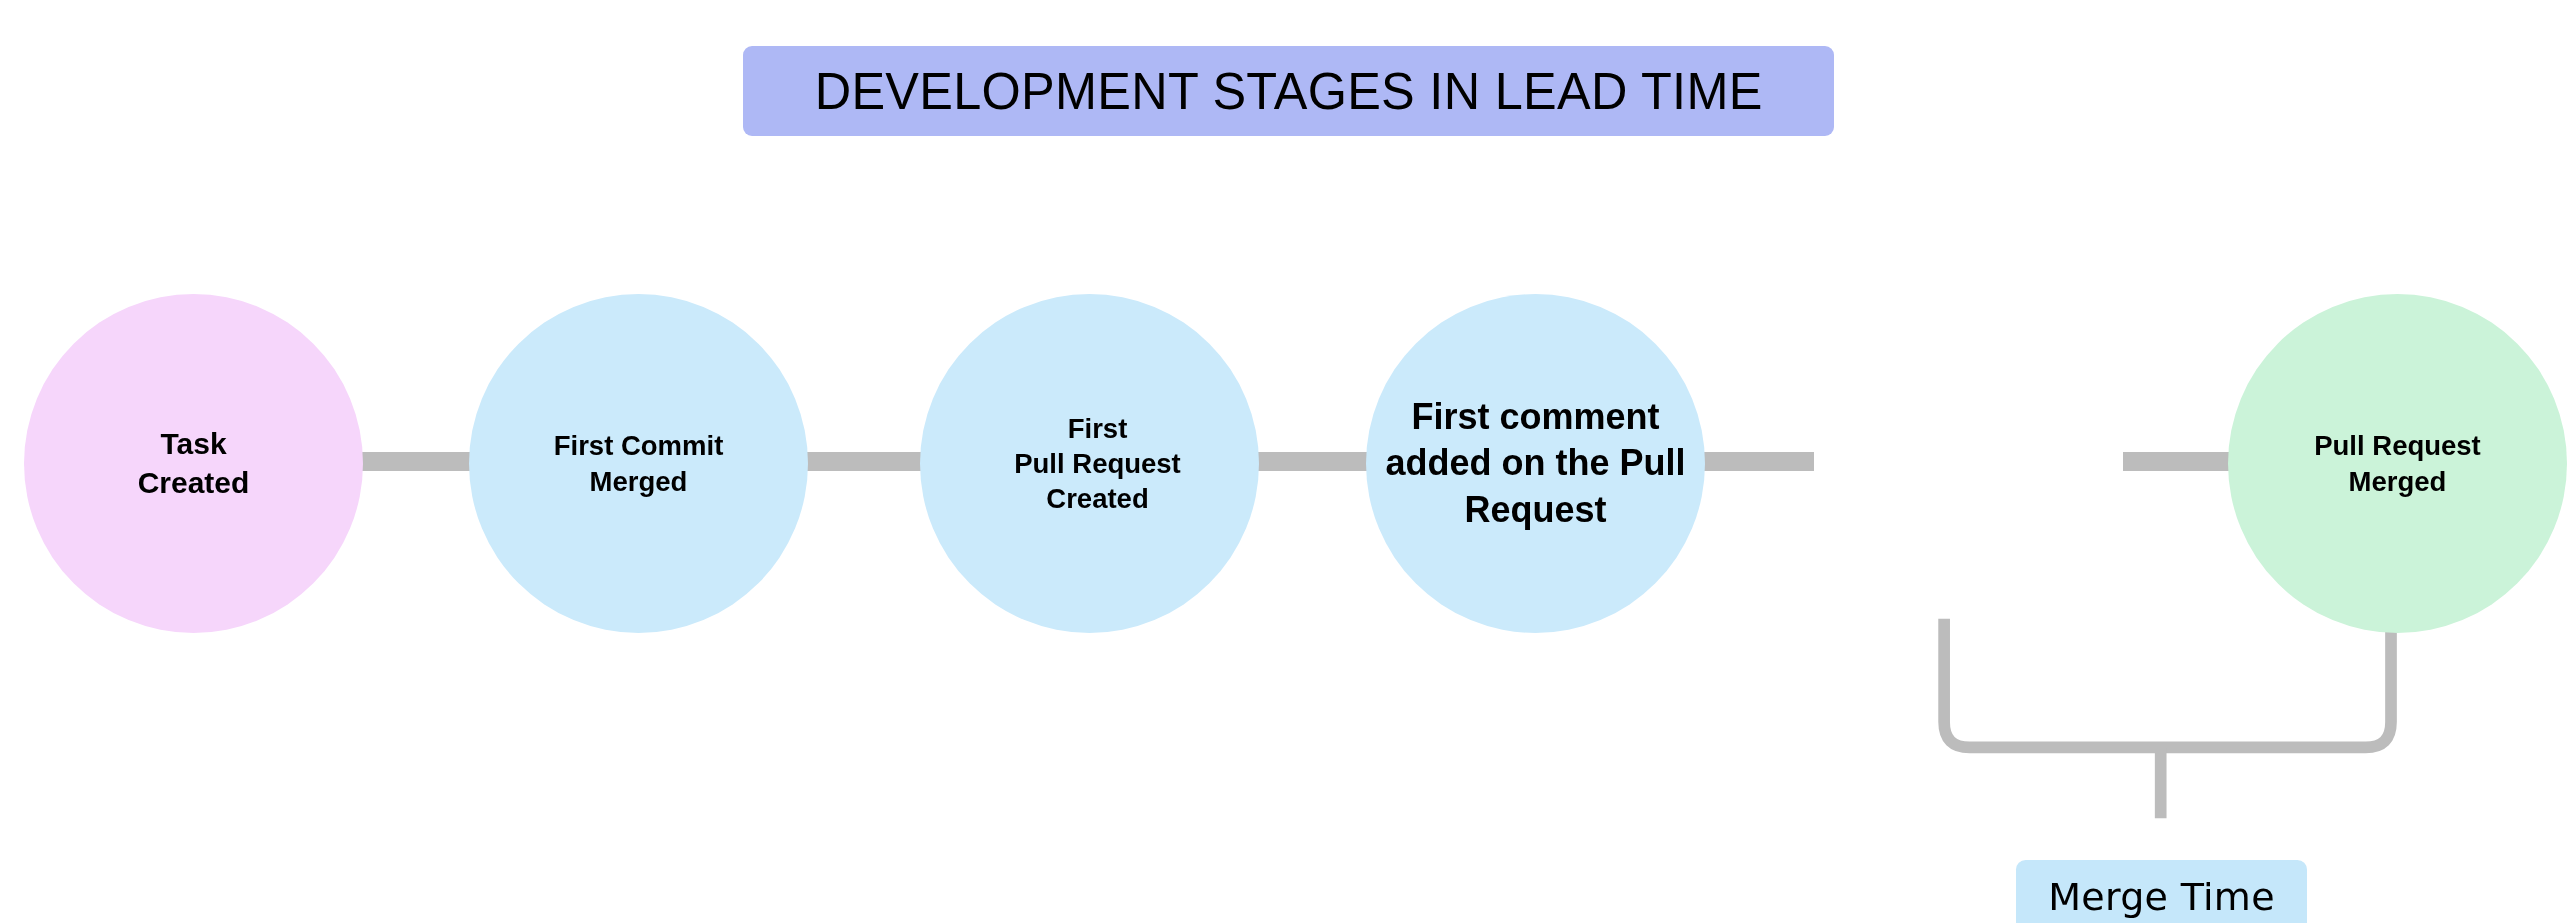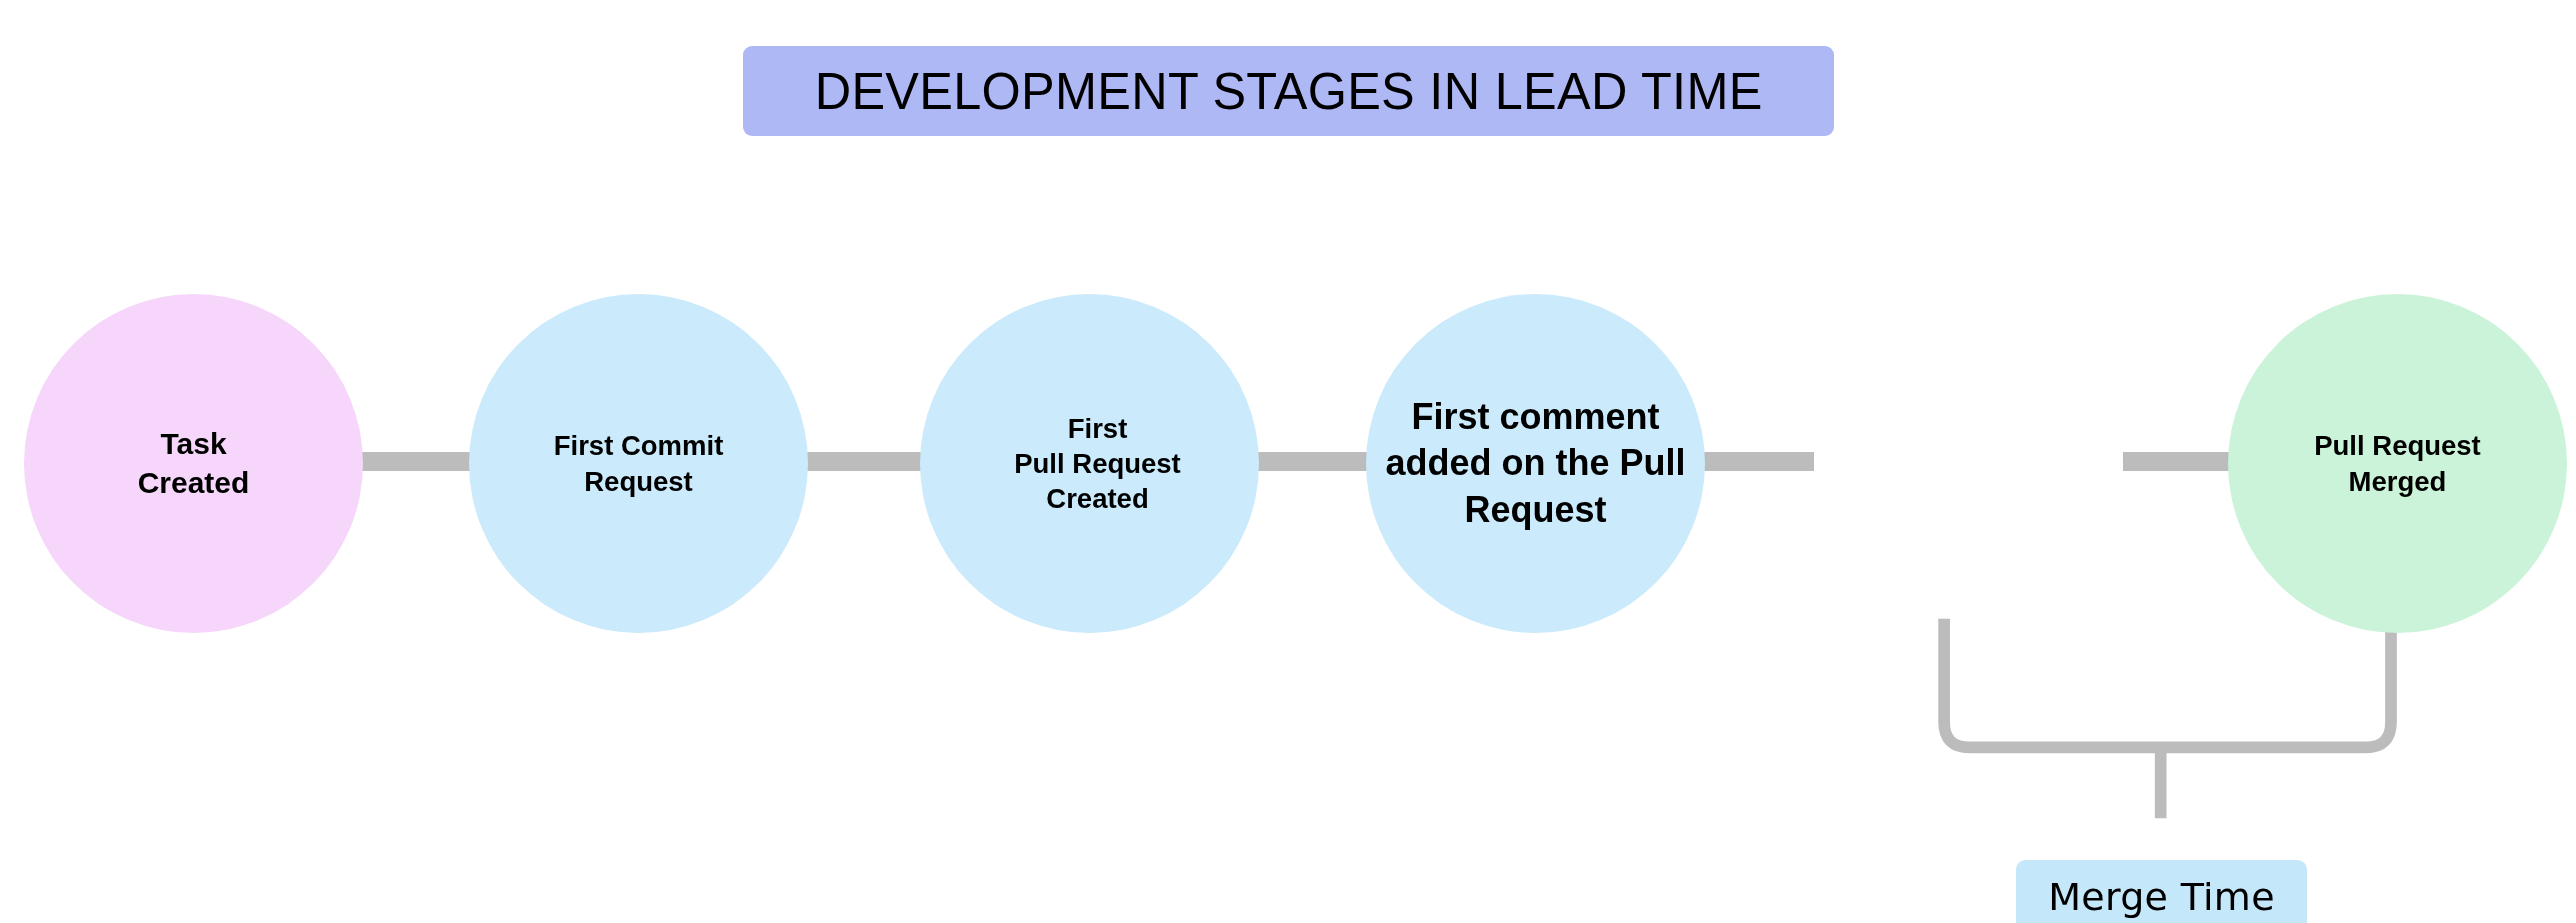--- a/index.html
+++ b/index.html
@@ -141,21 +141,21 @@
     <path d="M 385 207 L 385 310" fill="none" stroke="#bcbcbc" stroke-width="17" stroke-linecap="butt"></path>
   </svg>
 
   <div class="node n0">
     <span class="node-label">Task
 Created</span>
   </div>
 
   <div class="node n1">
     <span class="node-label">First Commit
-Request</span>
+Merged</span>
   </div>
 
   <div class="node n2">
     <span class="node-label">First
 Pull Request
 Created</span>
   </div>
 
   <div class="node n3">
     <span class="node-label">First comment

